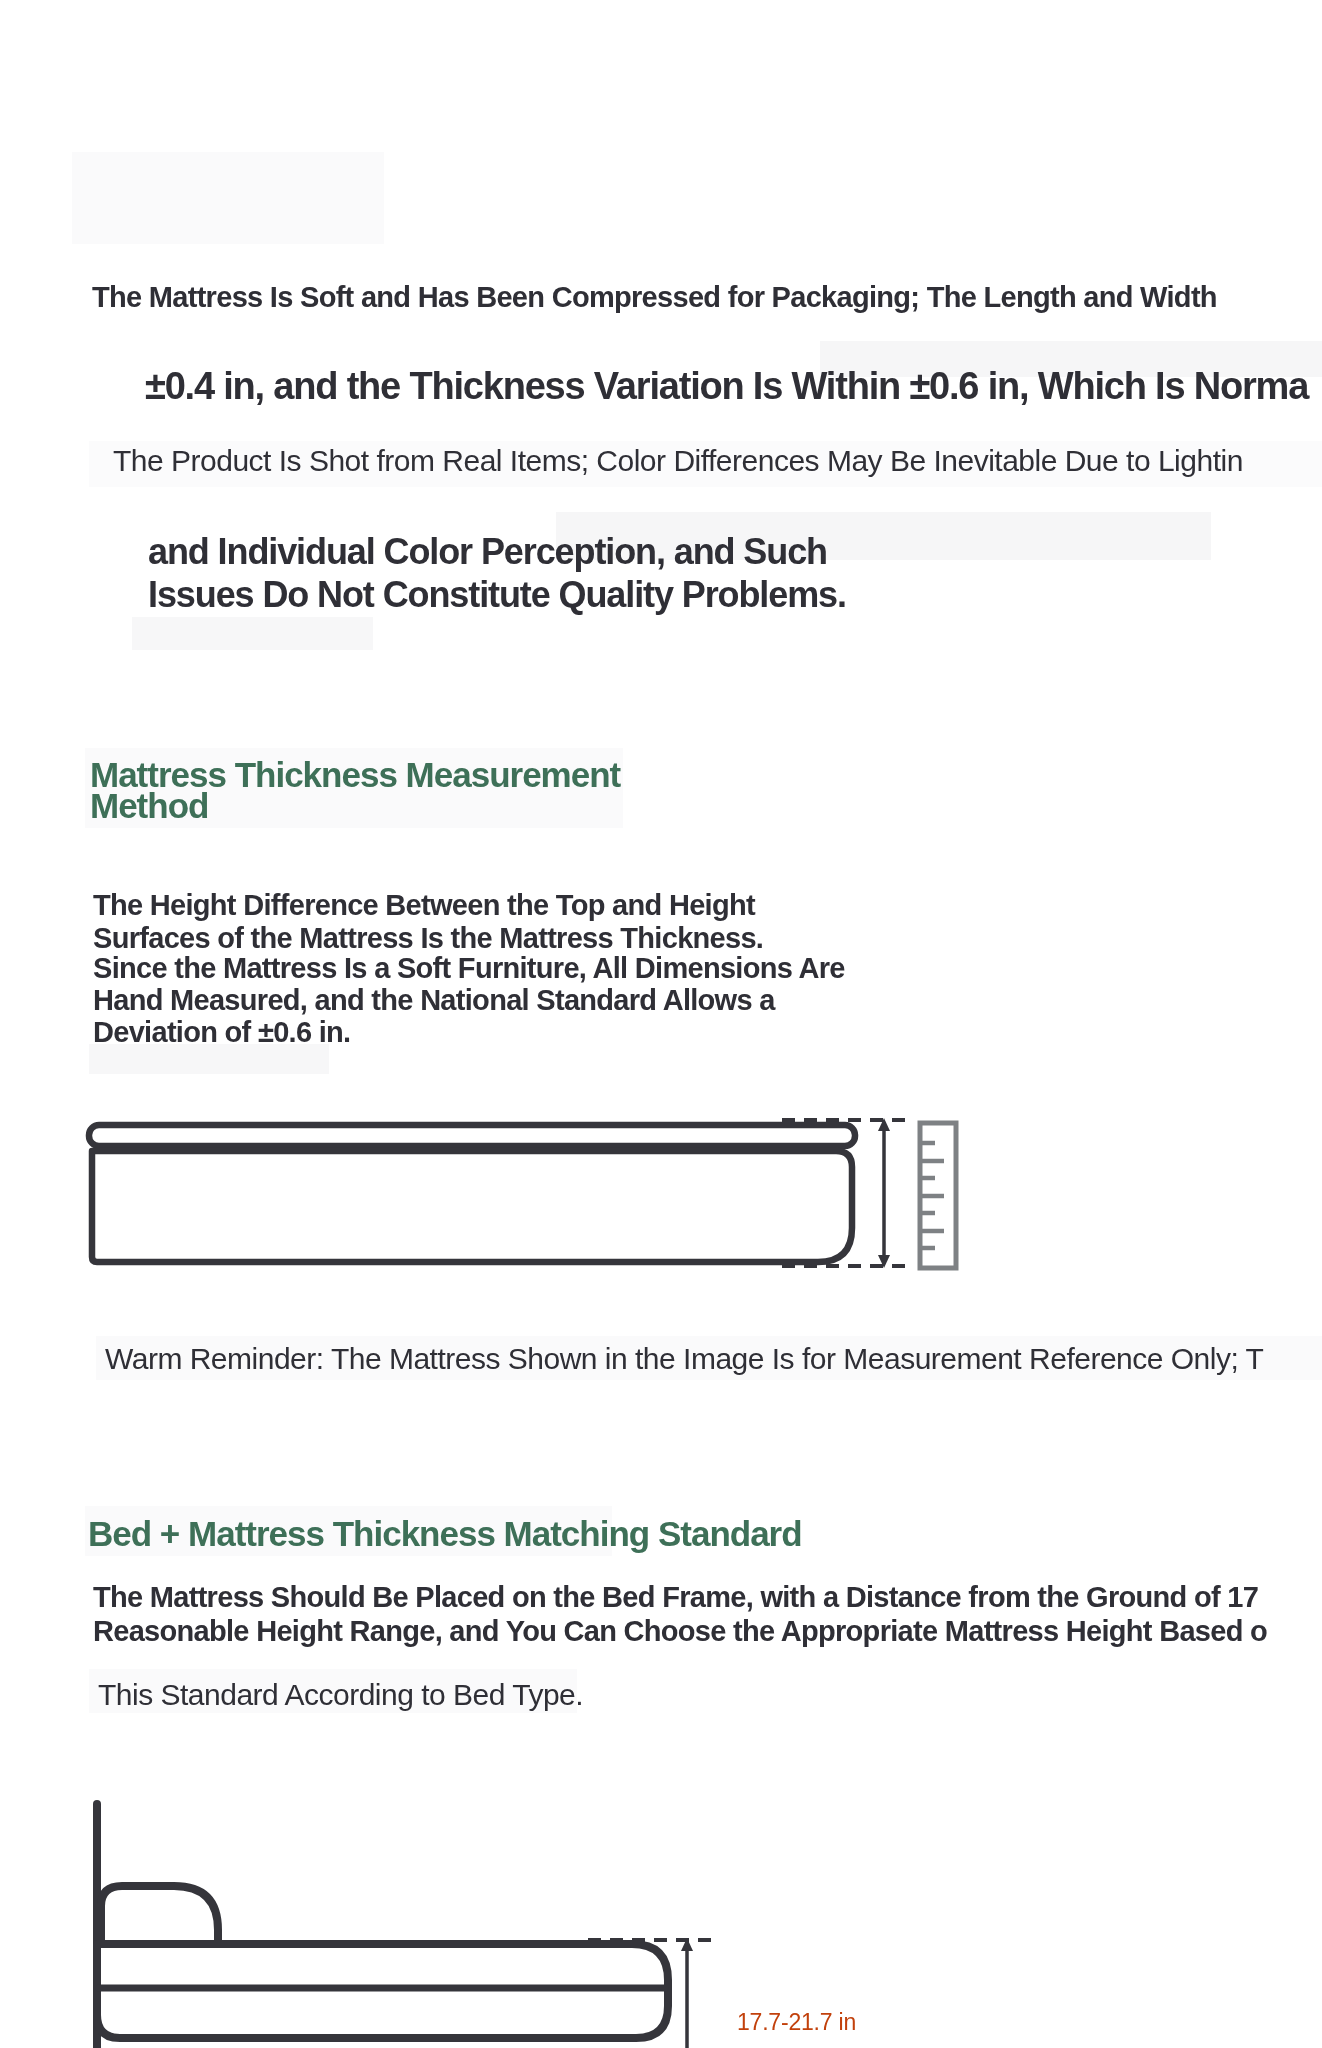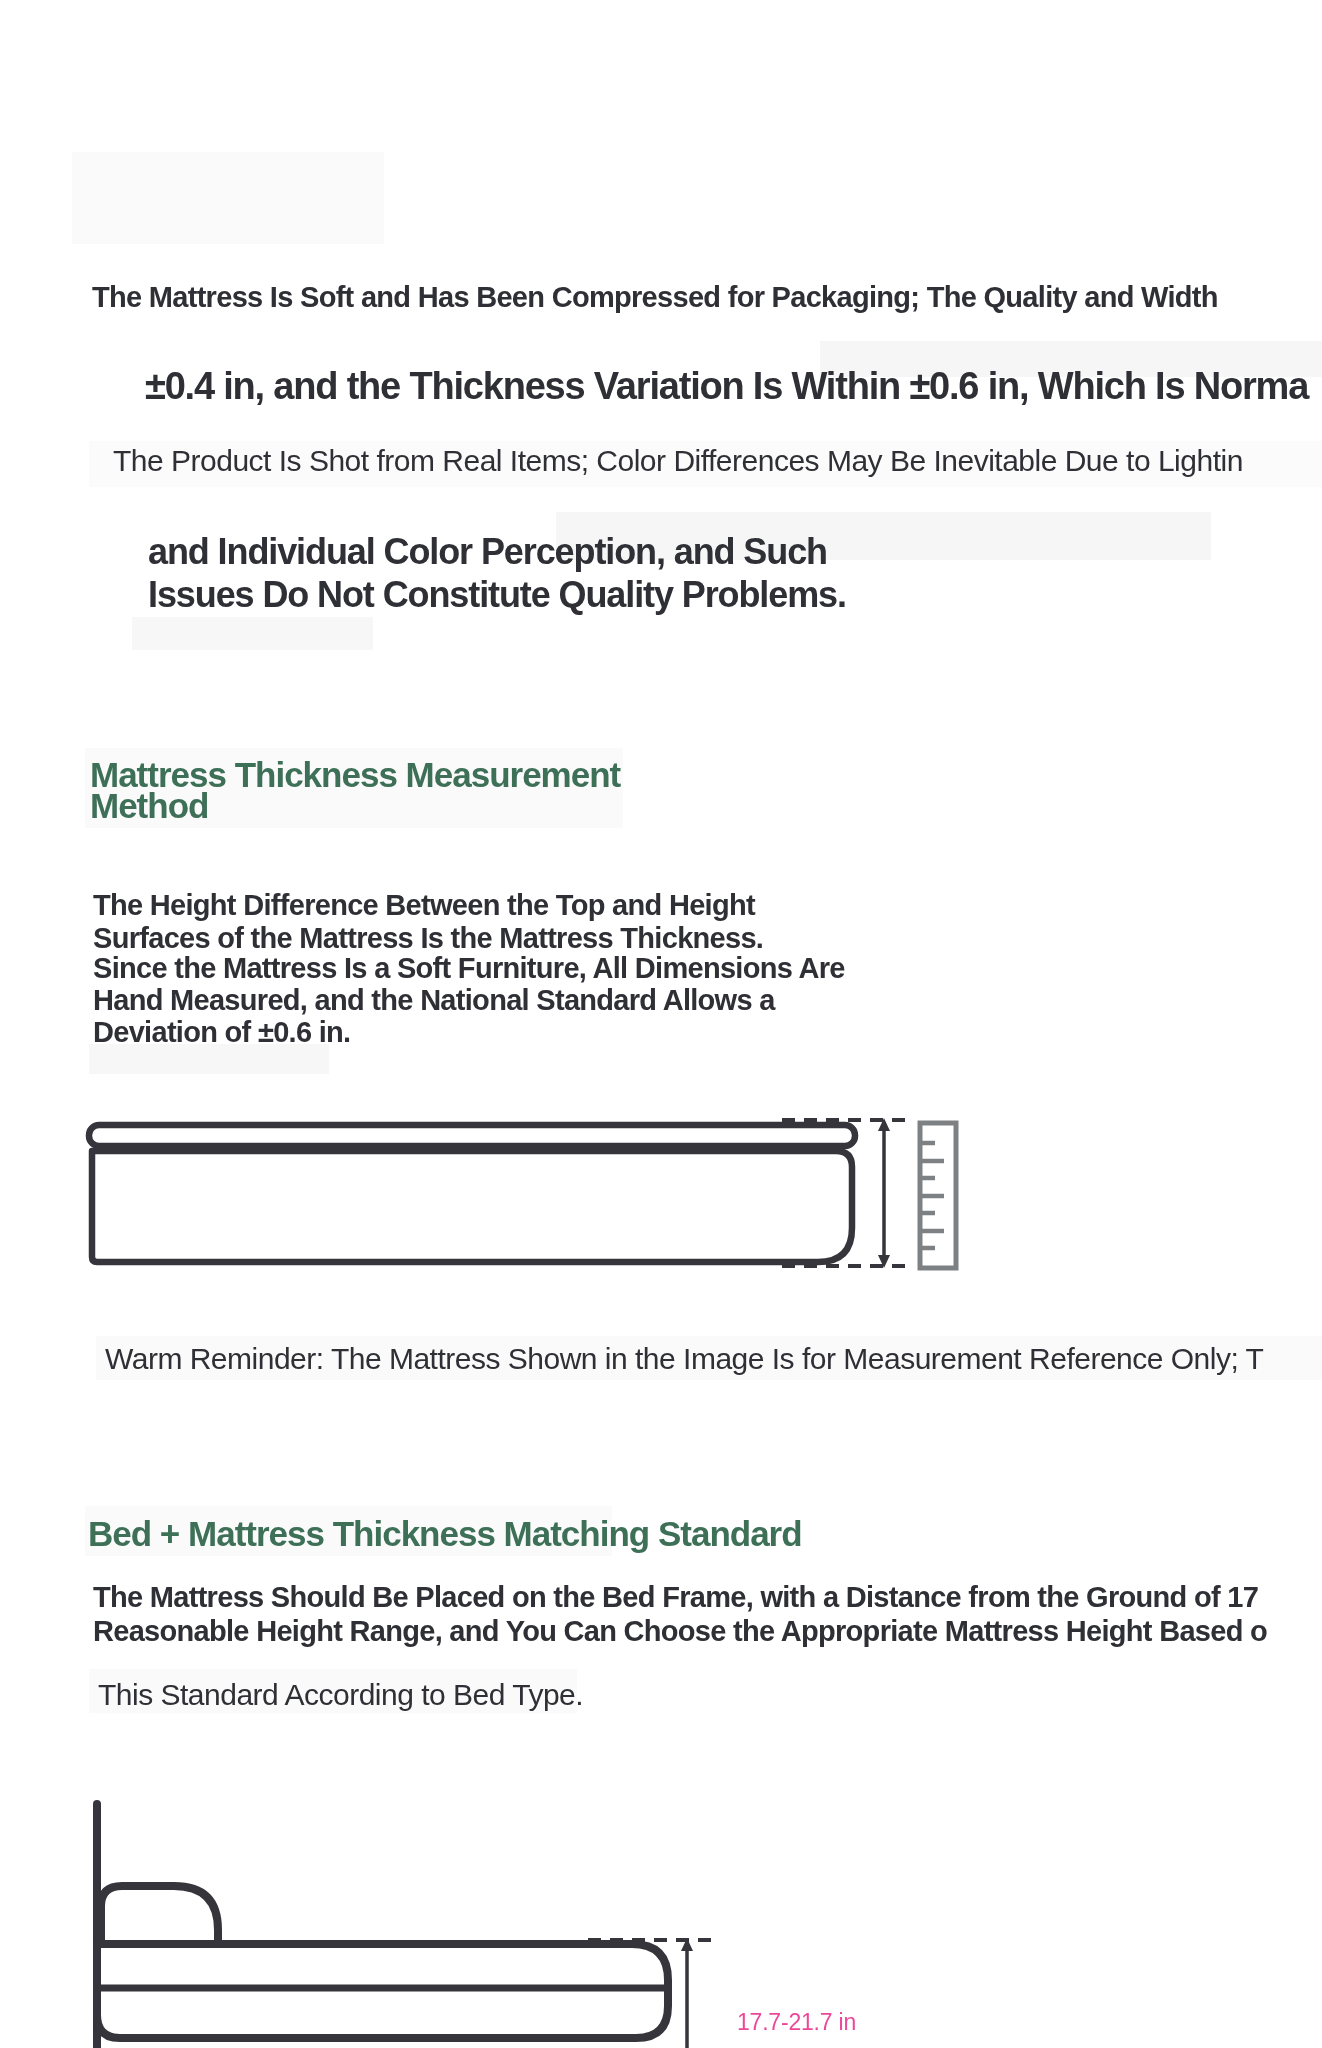--- a/index.html
+++ b/index.html
@@ -17,41 +17,41 @@
     color:#2f2f36;
     line-height:1.12;
   }
   .b{font-weight:700;}
   .green{color:#3e7058;}
   .fs38{font-size:38px;letter-spacing:-1.2px;}
   .fs36{font-size:36px;letter-spacing:-1.1px;}
   .fs35{font-size:35px;letter-spacing:-1px;}
   .fs30{font-size:30px;letter-spacing:-0.5px;}
   .fs29{font-size:29px;letter-spacing:-0.7px;}
-  .fs23{font-size:23px;letter-spacing:-0.2px;color:#ec4899;}
+  .fs23{font-size:23px;letter-spacing:-0.2px;color:#c2410c;}
   svg{position:absolute;display:block;}
 </style>
 </head>
 <body>
 
 <div class="canvas">
 
   <div class="box" style="left:72px;top:152px;width:312px;height:92px;background:#fafafb;"></div>
   <div class="box" style="left:820px;top:341px;width:502px;height:36px;background:#f6f6f7;"></div>
   <div class="box" style="left:89px;top:441px;width:1233px;height:46px;background:#fbfbfc;"></div>
   <div class="box" style="left:556px;top:512px;width:655px;height:48px;background:#f6f6f7;"></div>
   <div class="box" style="left:132px;top:617px;width:241px;height:33px;background:#f7f7f8;"></div>
   <div class="box" style="left:85px;top:748px;width:538px;height:80px;background:#fafafb;"></div>
   <div class="box" style="left:89px;top:1044px;width:240px;height:30px;background:#f7f7f8;"></div>
   <div class="box" style="left:96px;top:1336px;width:1226px;height:44px;background:#fafafb;"></div>
   <div class="box" style="left:85px;top:1506px;width:527px;height:50px;background:#fafafb;"></div>
   <div class="box" style="left:89px;top:1669px;width:488px;height:44px;background:#fafafb;"></div>
 
 
-  <div class="line b fs29" style="left:92px;top:281px;">The Mattress Is Soft and Has Been Compressed for Packaging; The Quality and Width</div>
+  <div class="line b fs29" style="left:92px;top:281px;">The Mattress Is Soft and Has Been Compressed for Packaging; The Length and Width</div>
 
   <div class="line b fs38" style="left:145px;top:365px;">±0.4 in, and the Thickness Variation Is Within ±0.6 in, Which Is Norma</div>
 
   <div class="line fs30" style="left:113px;top:444px;text-align:right;">The Product Is Shot from Real Items; Color Differences May Be Inevitable Due to Lightin</div>
 
   <div class="line b fs36" style="left:148px;top:532px;">and Individual Color Perception, and Such</div>
   <div class="line b fs36" style="left:148px;top:575px;">Issues Do Not Constitute Quality Problems.</div>
 
   <div class="line b green fs35" style="left:90px;top:755px;">Mattress Thickness Measurement</div>
   <div class="line b green fs35" style="left:90px;top:786px;">Method</div>

